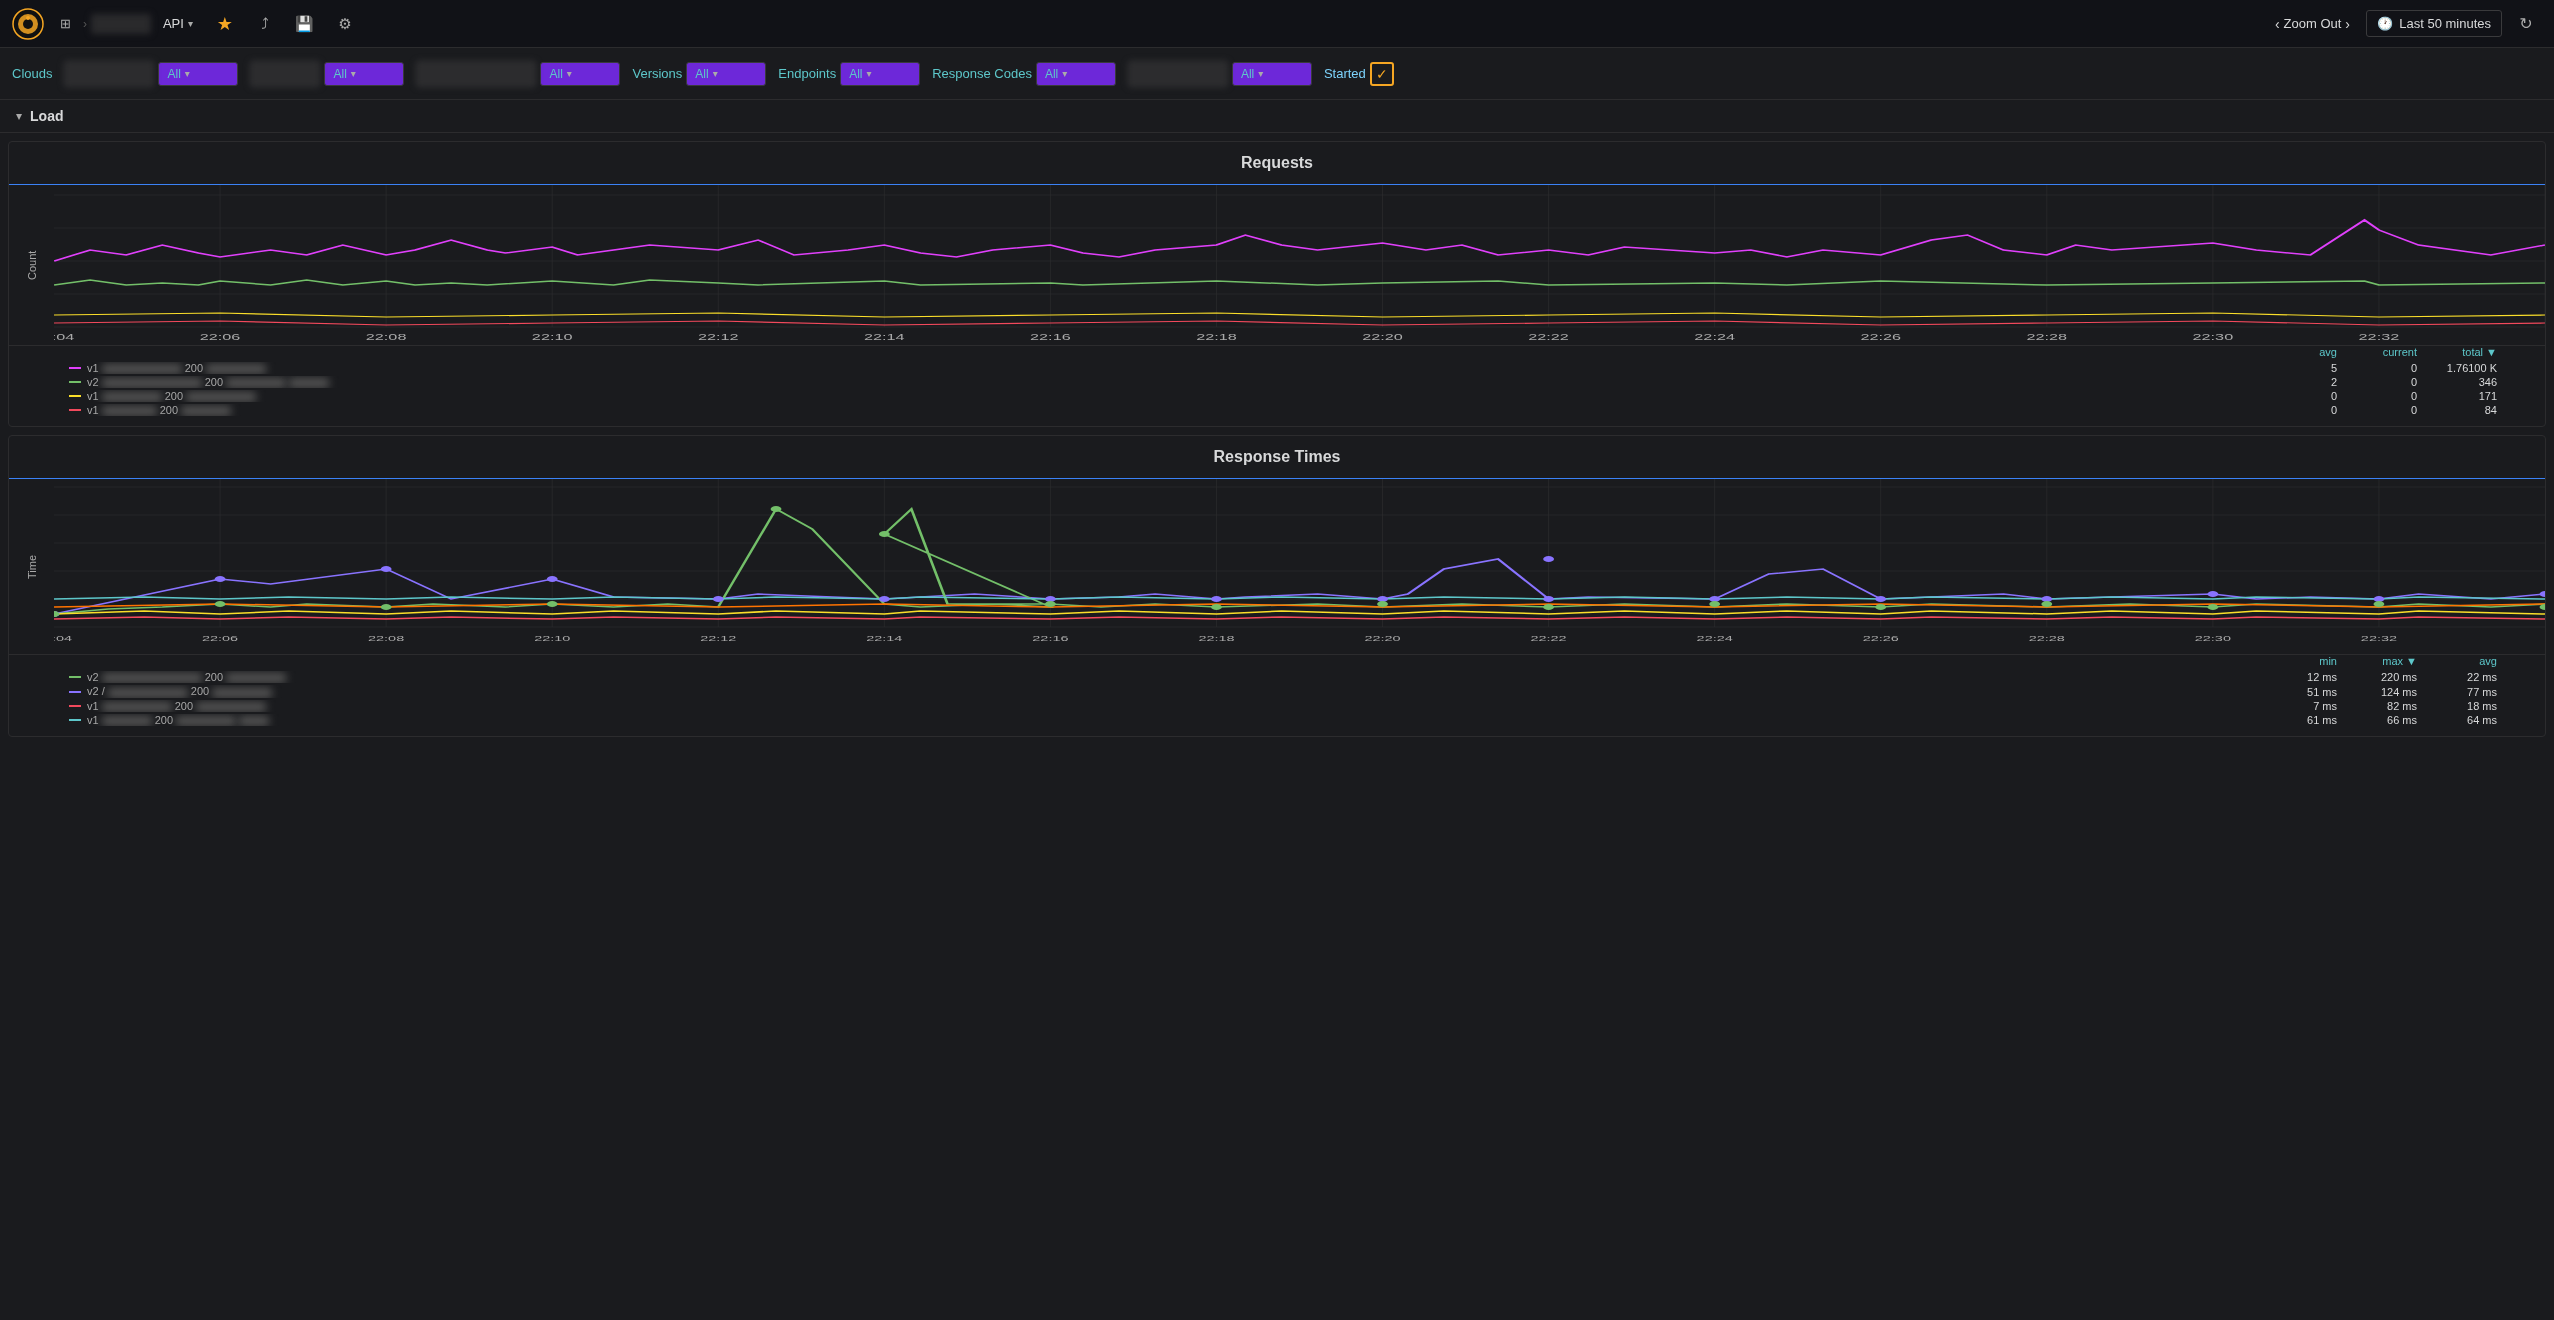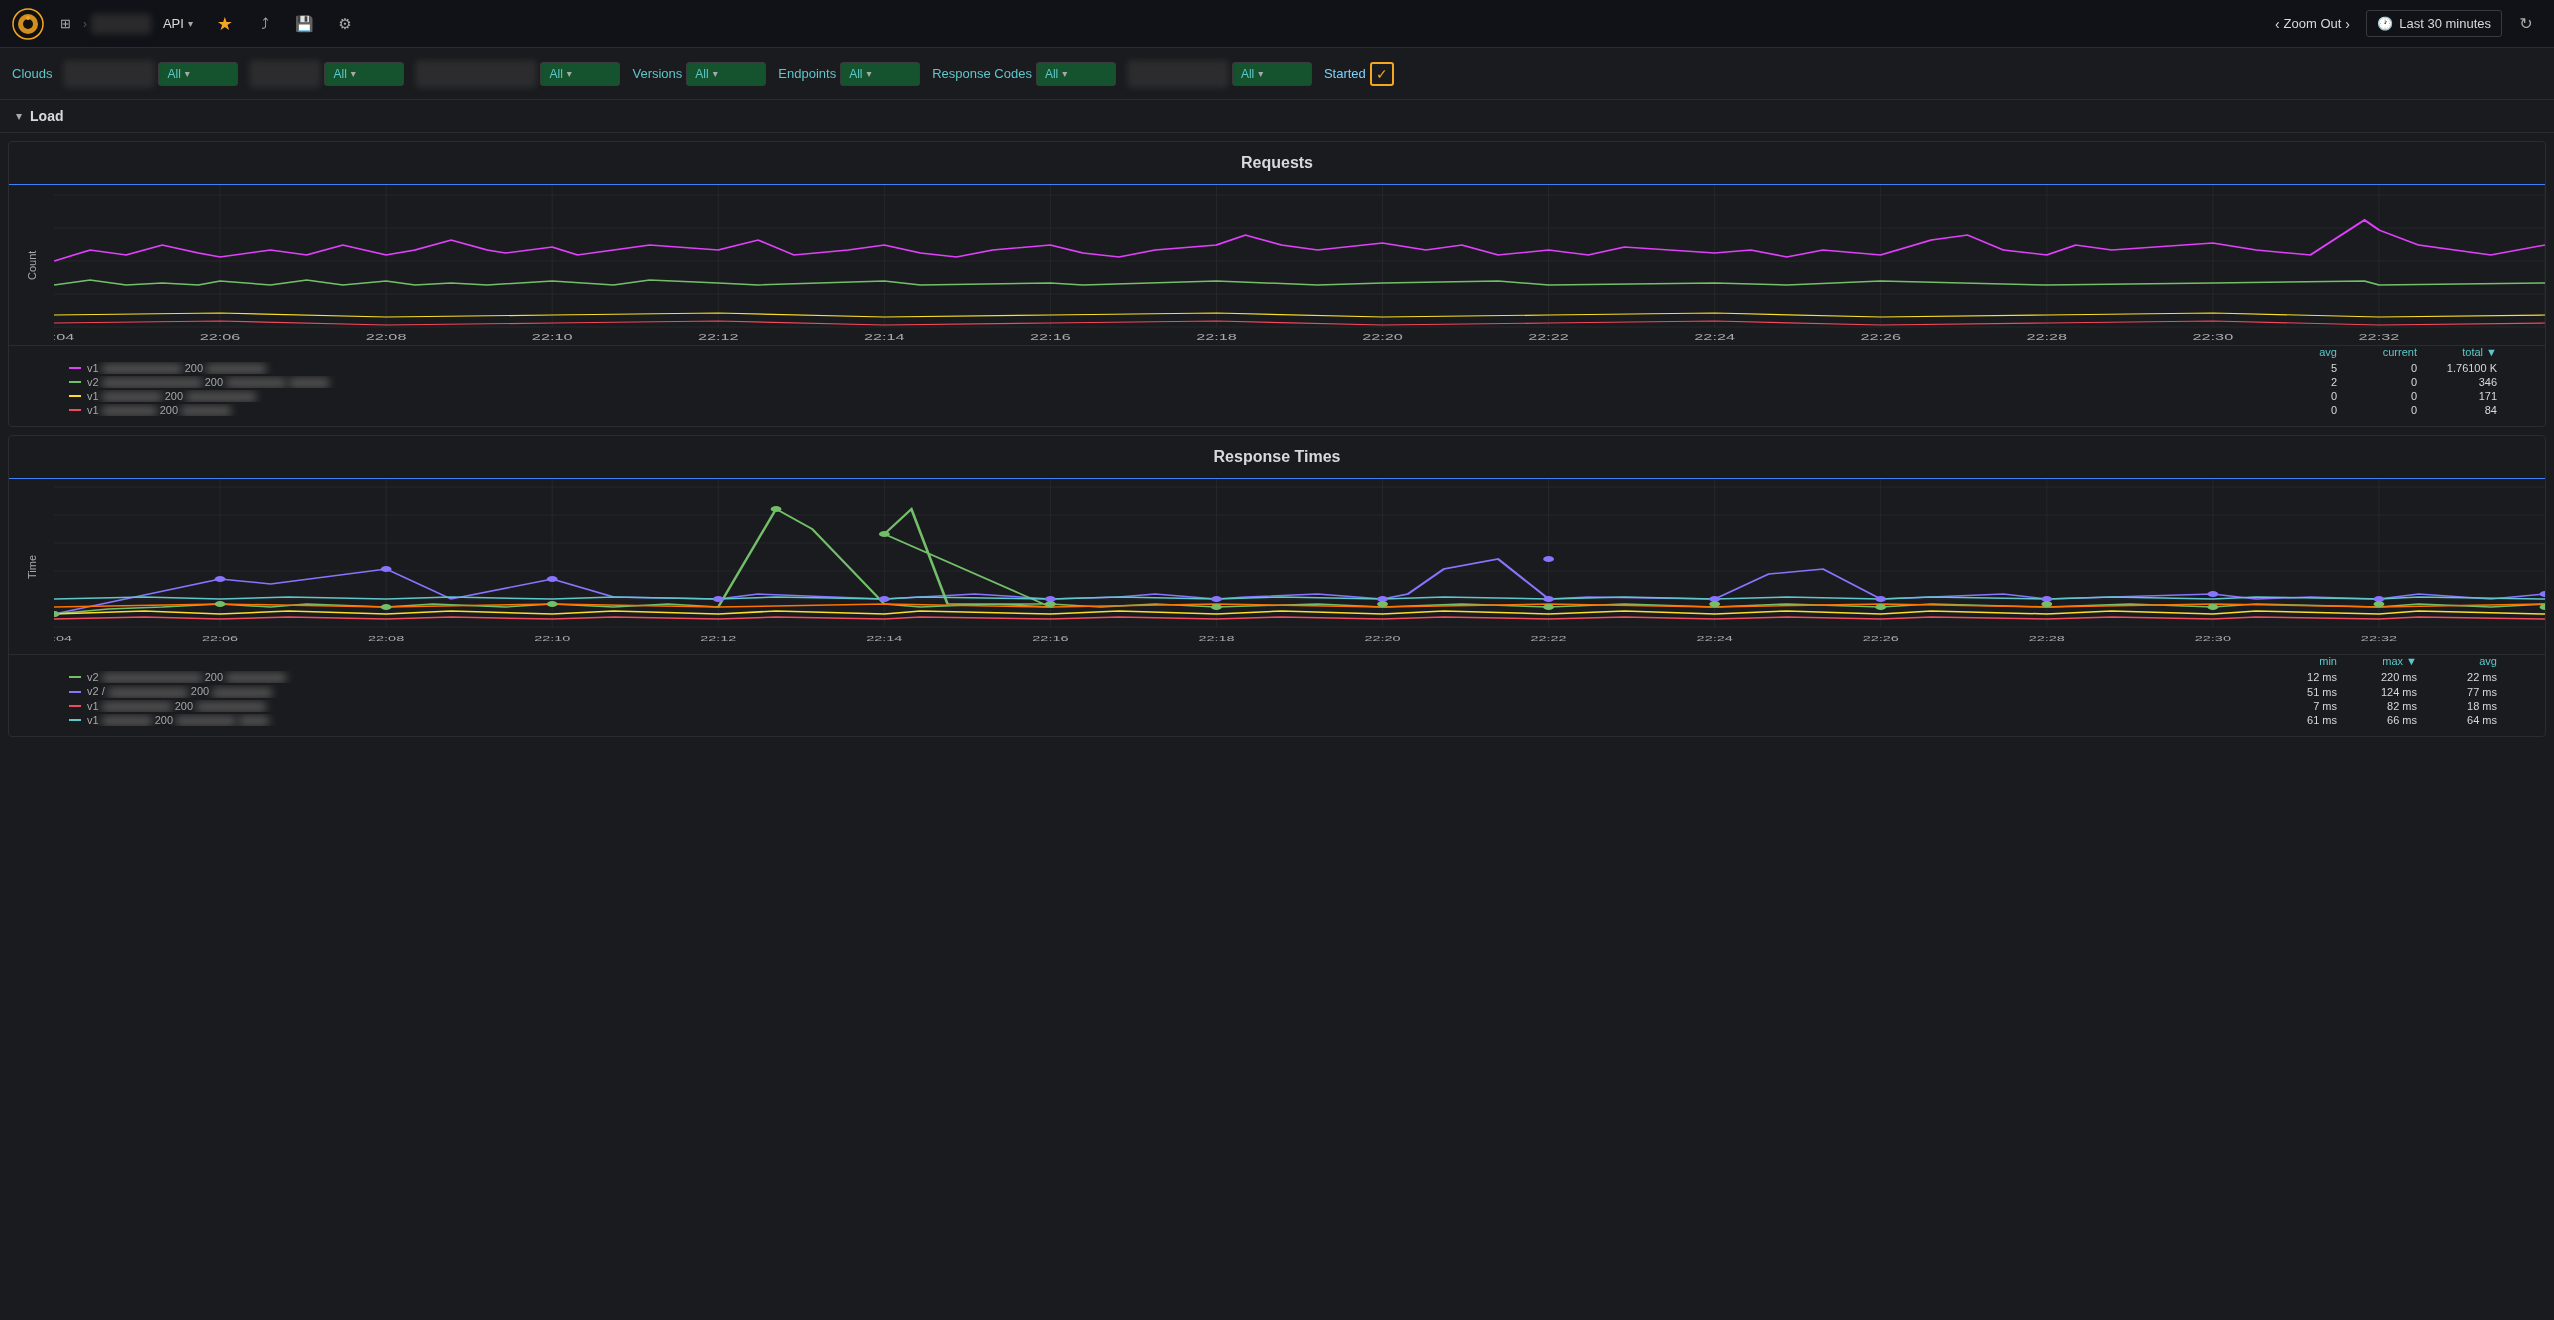--- a/index.html
+++ b/index.html
@@ -110,21 +110,21 @@
       font-size: 13px;
       font-weight: 500;
       white-space: nowrap;
     }
     .filter-group {
       display: flex;
       align-items: center;
       gap: 4px;
     }
     .filter-select {
-      background: #14532d;
+      background: #6d28d9;
       border: 1px solid #3a3a3c;
       border-radius: 3px;
       color: #5dc7ca;
       padding: 4px 8px;
       font-size: 12px;
       cursor: pointer;
       display: flex;
       align-items: center;
       gap: 4px;
       white-space: nowrap;
@@ -314,21 +314,21 @@
   </div>
 
   <div class="nav-right">
     <div class="zoom-btn">
       <span style="font-size:14px;">‹</span>
       <span>Zoom Out</span>
       <span style="font-size:14px;">›</span>
     </div>
     <div class="time-picker">
       <span style="font-size:13px;">🕐</span>
-      <span>Last 30 minutes</span>
+      <span>Last 50 minutes</span>
     </div>
     <div class="refresh-btn" style="font-size:16px;">↻</div>
   </div>
 </nav>
 
 <div class="filterbar">
   <span class="filter-label">Clouds</span>
 
   <div class="filter-group">
     <div class="filter-select-value" style="filter:blur(3px); min-width:90px; background:#2c2c2e; border:1px solid #3a3a3c; border-radius:3px; height:26px;"></div>

